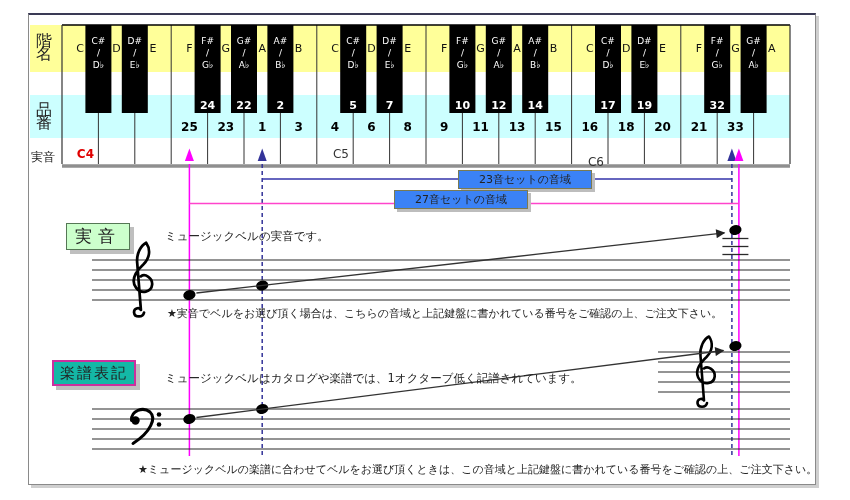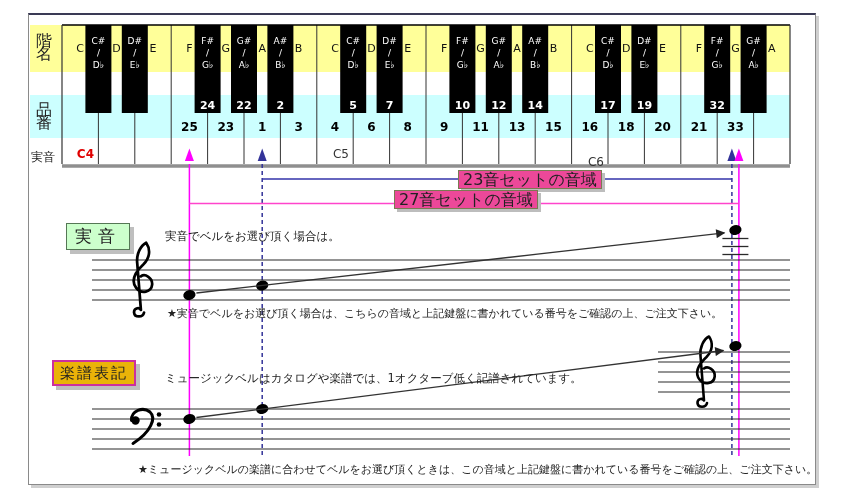--- a/index.html
+++ b/index.html
@@ -6,27 +6,27 @@
   body{width:850px;height:500px;position:relative;overflow:hidden;
        font-family:"DejaVu Sans","Liberation Sans",sans-serif;color:#222;}
   .frame{position:absolute;left:28px;top:13px;width:786px;height:469px;
          background:#fff;border:1px solid #8a8a8a;border-top:2px solid #3a3a55;
          box-shadow:3px 3px 0 #cfcfcf;z-index:0;}
   svg.layer{position:absolute;left:0;top:0;z-index:1;}
   .abs{position:absolute;z-index:2;}
   .rowhdr{width:16px;font-size:16px;line-height:13px;word-break:break-all;color:#222;}
   .marker{width:28px;text-align:right;font-size:12px;color:#333;}
   .marker.red{color:#e00000;font-weight:bold;}
-  .rangebox{height:17px;line-height:17px;text-align:center;font-size:16px;
-            background:#ec4899;border:1px solid #7a7a52;box-shadow:3px 3px 0 #bdbdbd;
-            color:#222;white-space:nowrap;padding:0 4px;}
+  .rangebox{height:17px;line-height:17px;text-align:center;font-size:11px;
+            background:#3b82f6;border:1px solid #7a7a52;box-shadow:3px 3px 0 #bdbdbd;
+            color:#222;white-space:nowrap;padding:0 20px;}
   .titlebox{text-align:center;box-shadow:4px 4px 0 #bfbfbf;white-space:nowrap;}
   .titlebox.green{background:#ccffcc;border:1px solid #557755;font-size:17px;
                   letter-spacing:6px;line-height:25px;padding:0 8px;}
-  .titlebox.pink{background:#eab308;border:2px solid #cc2f9e;font-size:15px;
+  .titlebox.pink{background:#14b8a6;border:2px solid #cc2f9e;font-size:15px;
                  letter-spacing:2px;line-height:22px;padding:0 6px;}
   .caption{font-size:11.5px;color:#222;white-space:nowrap;}
   .footnote{font-size:11px;color:#222;white-space:nowrap;}
 </style>
 </head>
 <body>
 
 <div class="frame"></div>
 
 <svg class="layer" id="diagram-svg" width="850" height="500" viewBox="0 0 850 500">
@@ -218,18 +218,18 @@
 <div class="abs" style="left:31px;top:149px;font-size:12px;">実音</div>
 
 <div class="abs marker red" style="left:66px;top:147px;">C4</div>
 <div class="abs marker" style="left:321px;top:147px;">C5</div>
 <div class="abs marker" style="left:576px;top:147px;margin-top:8px;">C6</div>
 
 <div class="abs rangebox" style="left:458px;top:170px;">23音セットの音域</div>
 <div class="abs rangebox" style="left:394px;top:190px;">27音セットの音域</div>
 
 <div class="abs titlebox green" style="left:66px;top:223px;">実音</div>
-<div class="abs caption" style="left:165px;top:229px;">実音でベルをお選び頂く場合は。</div>
+<div class="abs caption" style="left:165px;top:229px;">ミュージックベルの実音です。</div>
 <div class="abs footnote" style="left:167px;top:306px;">★実音でベルをお選び頂く場合は、こちらの音域と上記鍵盤に書かれている番号をご確認の上、ご注文下さい。</div>
 
 <div class="abs titlebox pink" style="left:52px;top:360px;">楽譜表記</div>
 <div class="abs caption" style="left:165px;top:371px;">ミュージックベルはカタログや楽譜では、1オクターブ低く記譜されています。</div>
 <div class="abs footnote" style="left:130px;top:462px;margin-left:8px;">★ミュージックベルの楽譜に合わせてベルをお選び頂くときは、この音域と上記鍵盤に書かれている番号をご確認の上、ご注文下さい。</div>
 
 </body></html>

